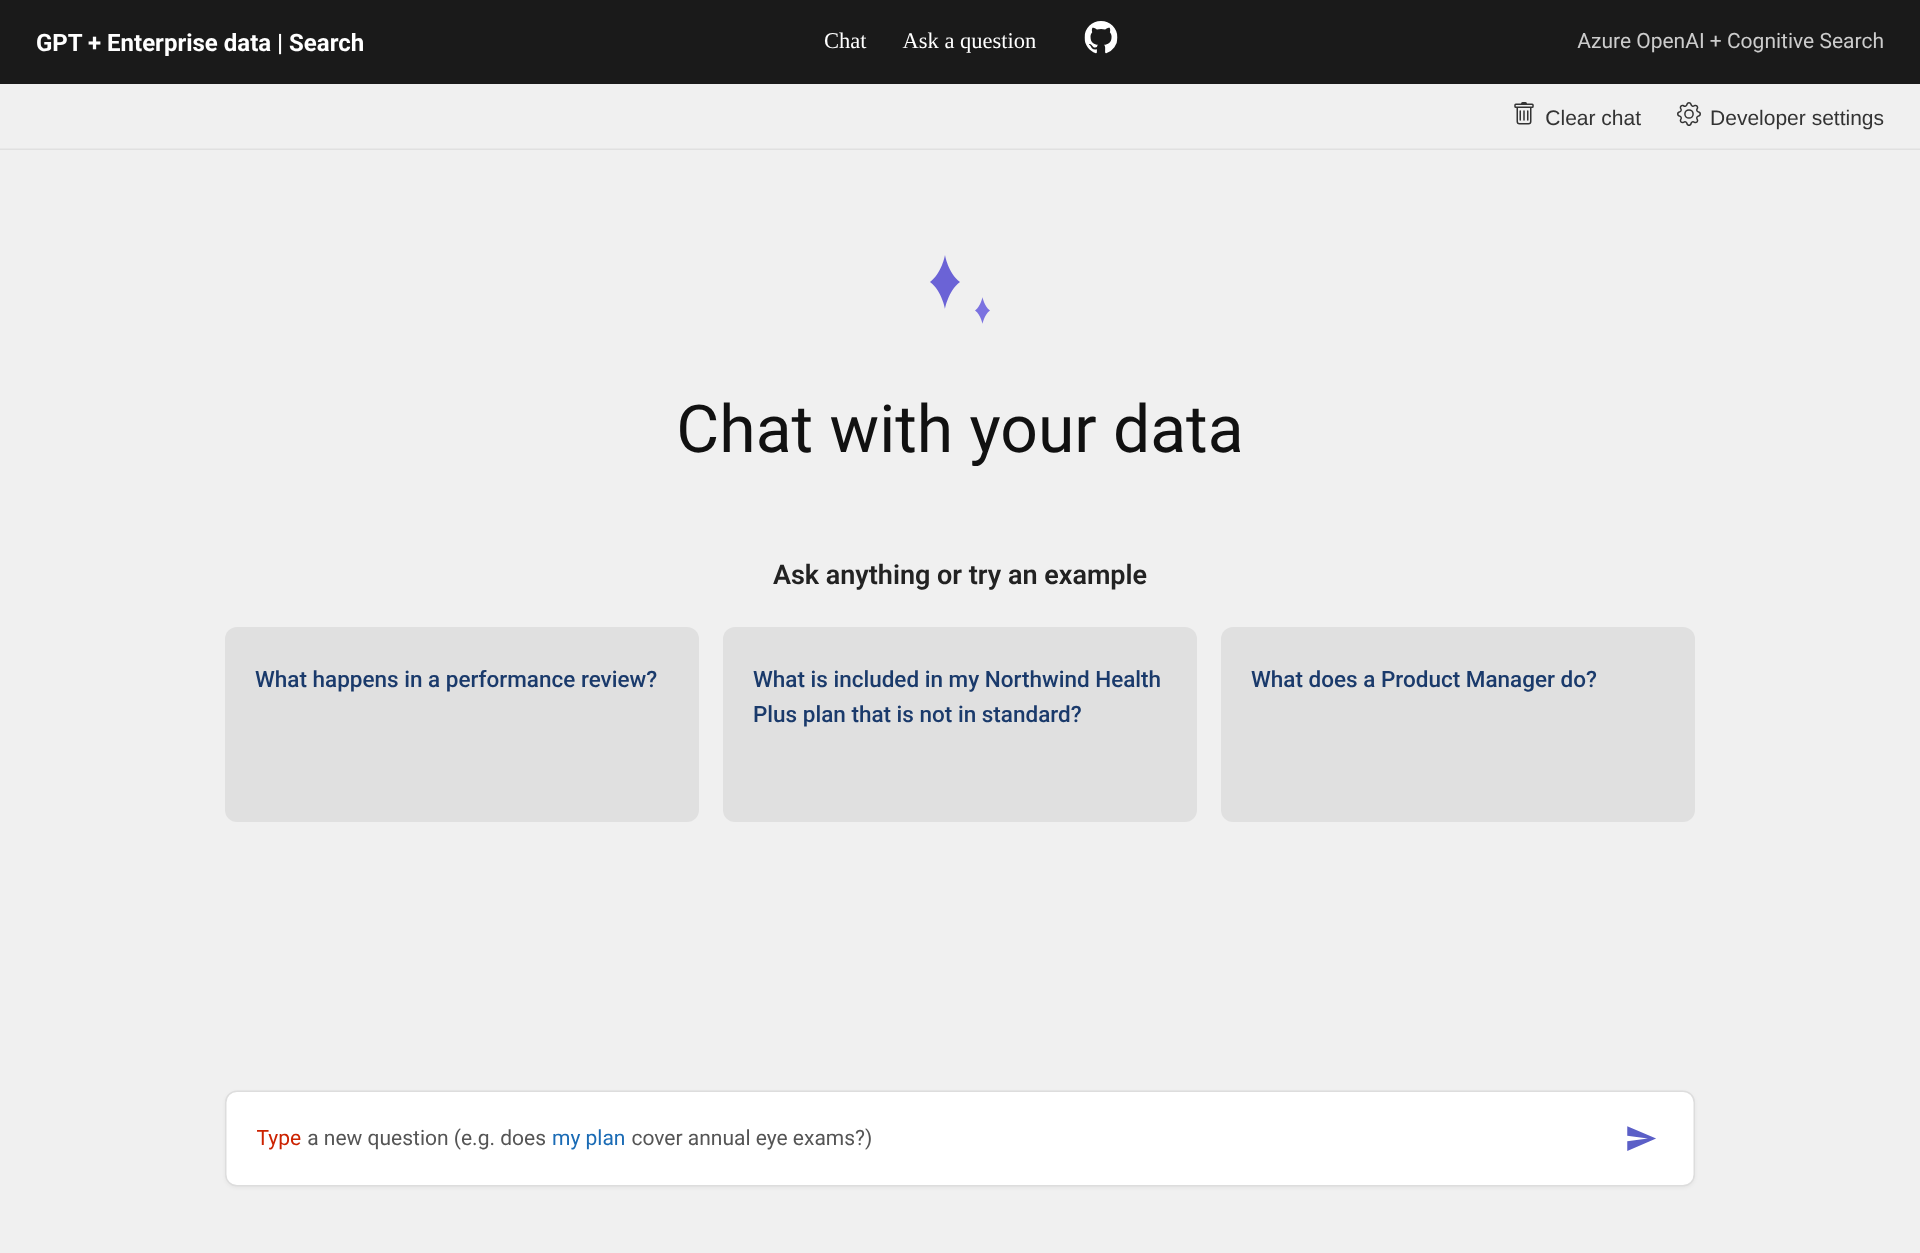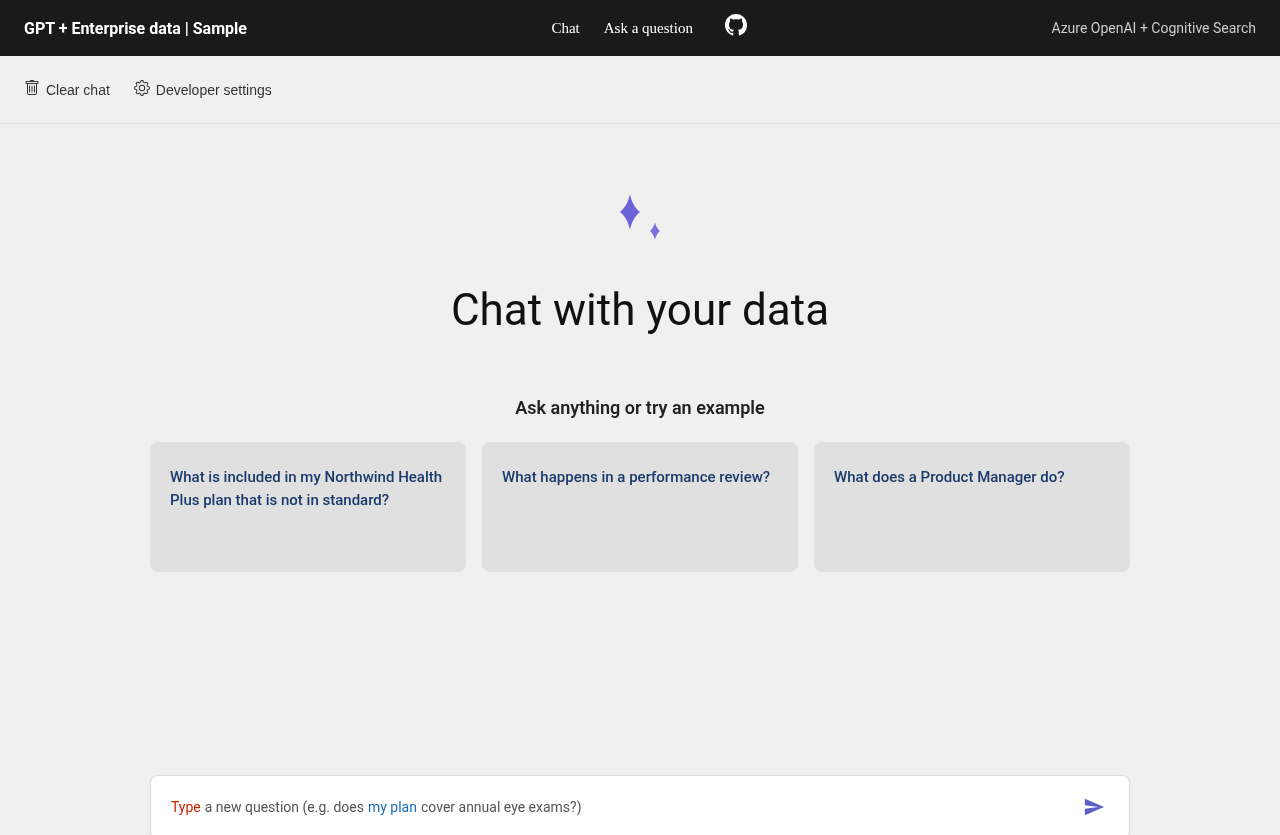--- a/index.html
+++ b/index.html
@@ -68,23 +68,24 @@
       color: #ccc;
       font-size: 14px;
       display: flex;
       align-items: center;
       gap: 6px;
     }
 
     
     .toolbar {
       background: #f0f0f0;
-      height: 68px;
-      display: flex;
-      align-items: center;
+      height: 44px;
+      display: flex;
+      align-items: center;
+      justify-content: flex-end;
       padding: 0 24px;
       gap: 24px;
       border-bottom: 1px solid #e0e0e0;
     }
 
     .toolbar-btn {
       display: flex;
       align-items: center;
       gap: 6px;
       background: none;
@@ -162,21 +163,21 @@
     .input-container {
       width: 980px;
       background: white;
       border-radius: 8px;
       border: 1px solid #ddd;
       display: flex;
       align-items: center;
       padding: 16px 20px;
       box-shadow: 0 1px 3px rgba(0,0,0,0.05);
       position: absolute;
-      bottom: 12px;
+      bottom: 36px;
     }
 
     .send-btn {
       background: none;
       border: none;
       cursor: pointer;
       color: #5b5fc7;
       font-size: 22px;
       display: flex;
       align-items: center;
@@ -196,21 +197,21 @@
     }
 
     .ph-red { color: #cc2200; }
     .ph-blue { color: #1a6bb5; }
     .ph-black { color: #555; }
   </style>
 </head>
 <body>
 
 <nav class="navbar">
-  <span class="navbar-brand">GPT + Enterprise data | Sample</span>
+  <span class="navbar-brand">GPT + Enterprise data | Search</span>
 
   <div class="navbar-links">
     <span class="nav-link active">Chat</span>
     <span class="nav-link inactive">Ask a question</span>
     <span class="github-icon" title="GitHub">
       
       <svg width="22" height="22" viewBox="0 0 16 16" fill="white" xmlns="http://www.w3.org/2000/svg">
         <path d="M8 0C3.58 0 0 3.58 0 8c0 3.54 2.29 6.53 5.47 7.59.4.07.55-.17.55-.38 
           0-.19-.01-.82-.01-1.49-2.01.37-2.53-.49-2.69-.94-.09-.23-.48-.94-.82-1.13-.28-.15-.68-.52
           -.01-.53.63-.01 1.08.58 1.23.82.72 1.21 1.87.87 2.33.66.07-.52.28-.87.51-1.07-1.78-.2
@@ -276,24 +277,24 @@
       <path d="M55 38 C55 38 56 44 60 47 C56 50 55 56 55 56 C55 56 54 50 50 47 C54 44 55 38 55 38Z" fill="#7b72e0"></path>
     </svg>
   </div>
 
   <h1 class="main-title">Chat with your data</h1>
 
   <p class="subtitle">Ask anything or try an example</p>
 
   <div class="cards-container">
     <div class="card">
-      <span class="card-text">What is included in my Northwind Health Plus plan that is not in standard?</span>
+      <span class="card-text">What happens in a performance review?</span>
     </div>
     <div class="card">
-      <span class="card-text">What happens in a performance review?</span>
+      <span class="card-text">What is included in my Northwind Health Plus plan that is not in standard?</span>
     </div>
     <div class="card">
       <span class="card-text">What does a Product Manager do?</span>
     </div>
   </div>
 
   <div class="input-container">
     <div class="placeholder-wrapper" id="placeholder-display">
       <span class="ph-red">Type</span>
       <span class="ph-black"> a new question (e.g. does </span>

